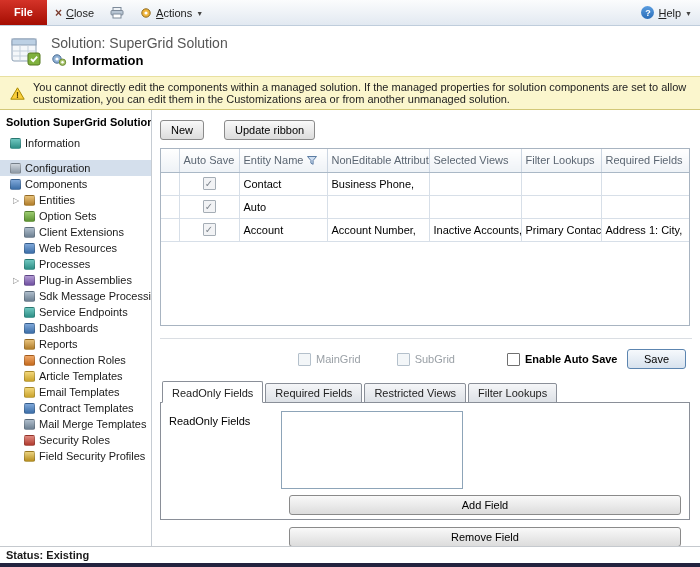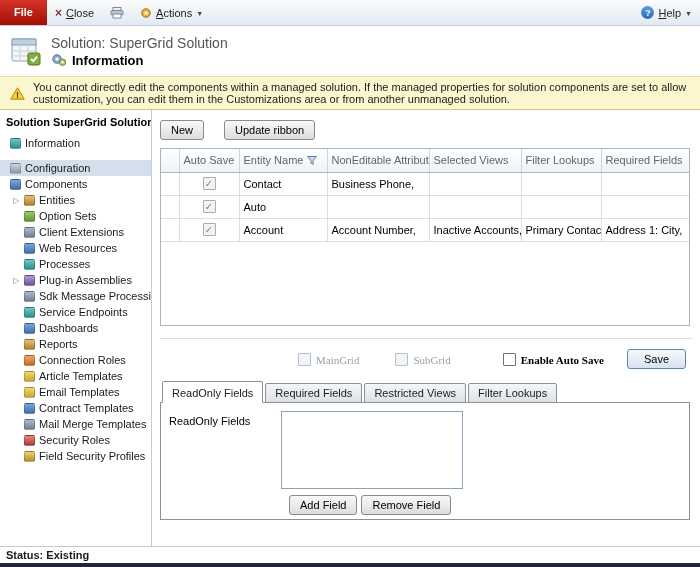--- a/index.html
+++ b/index.html
@@ -63,36 +63,36 @@
   table.grid th { background:linear-gradient(#ffffff,#eef2f6); color:#5b6672; font-weight:normal; text-align:left; padding:3px 4px; height:23px; border-right:1px solid #ccd6e2; border-bottom:1px solid #aab8c6; overflow:hidden; white-space:nowrap; }
   table.grid td { padding:3px 4px; height:23px; background:#fff; border-right:1px solid #d7dfe8; border-bottom:1px solid #d7dfe8; overflow:hidden; white-space:nowrap; color:#000; }
   td.c-sel { background:#eef0f3; }
   td.c-chk { text-align:center; background:#f5f7fa; }
   .th-flex { display:flex; align-items:center; gap:4px; }
   .cb { display:inline-block; width:13px; height:13px; border:1px solid #a5adb5; background:#f2f3f5; line-height:11px; font-size:10px; color:#7e858d; text-align:center; border-radius:1px; }
 
   
   .bottom-panel { margin-top:12px; border-top:1px solid #dadee3; padding-top:8px; flex:1; display:flex; flex-direction:column; }
   .chk-row { display:flex; align-items:center; height:24px; }
-  .chk-lab { display:flex; gap:5px; align-items:flex-end; cursor:default;font-family:Liberation Serif, serif; }
+  .chk-lab { display:flex; gap:5px; align-items:center; cursor:default; }
   .cb2 { width:13px; height:13px; border:1px solid #707070; background:#fff; border-radius:1px; }
   .cb2.dis { border-color:#b4c0cb; background:#f3f6f8; }
   .lab-dis { color:#9aa0a6; }
   .lab-bold { font-weight:bold; color:#000; }
   .save-btn { margin-left:auto; margin-right:6px; min-width:54px; background:linear-gradient(#f6f9fc,#d7e2ee); border:1px solid #5c85b0; border-radius:3px; padding:3px 16px; cursor:pointer; font-family:"Liberation Sans", sans-serif; font-size:11px; }
 
   
   .tabs { display:flex; margin-top:10px; position:relative; z-index:2; margin-bottom:-1px; padding-left:2px; }
   .tab { border:1px solid #8a8f98; border-bottom:1px solid #8a8f98; border-radius:2px 2px 0 0; padding:3px 9px; background:linear-gradient(#f5f6f8,#dde1e6); margin-right:2px; cursor:pointer; color:#222; margin-top:2px; }
   .tab.active { background:#fff; border-bottom:1px solid #fff; margin-top:0; padding-top:5px; }
   .tabpage { border:1px solid #8a8f98; background:#fff; height:118px; width:530px; padding:8px; }
   .tp-row { display:flex; }
   .tp-label { width:112px; padding-top:4px; color:#000; }
   .listbox { width:182px; height:78px; border:1px solid #8da4b8; background:#fff; overflow:auto; }
-  .tp-btns { margin-left:120px; display:flex; gap:4px; margin-top:6px; }
+  .tp-btns { margin-left:120px; display:flex; gap:12px; margin-top:6px;flex-direction:column; }
 
   
   .statusbar { flex:0 0 19px; border-top:1px solid #c5c9ce; background:#fff; display:flex; flex-direction:column; }
   .status-text { padding:2px 6px 2px 6px; font-weight:bold; flex:1; }
   .status-accent { height:4px; background:#23233f; }
 </style>
 </head>
 <body>
 
 <div class="screen">

